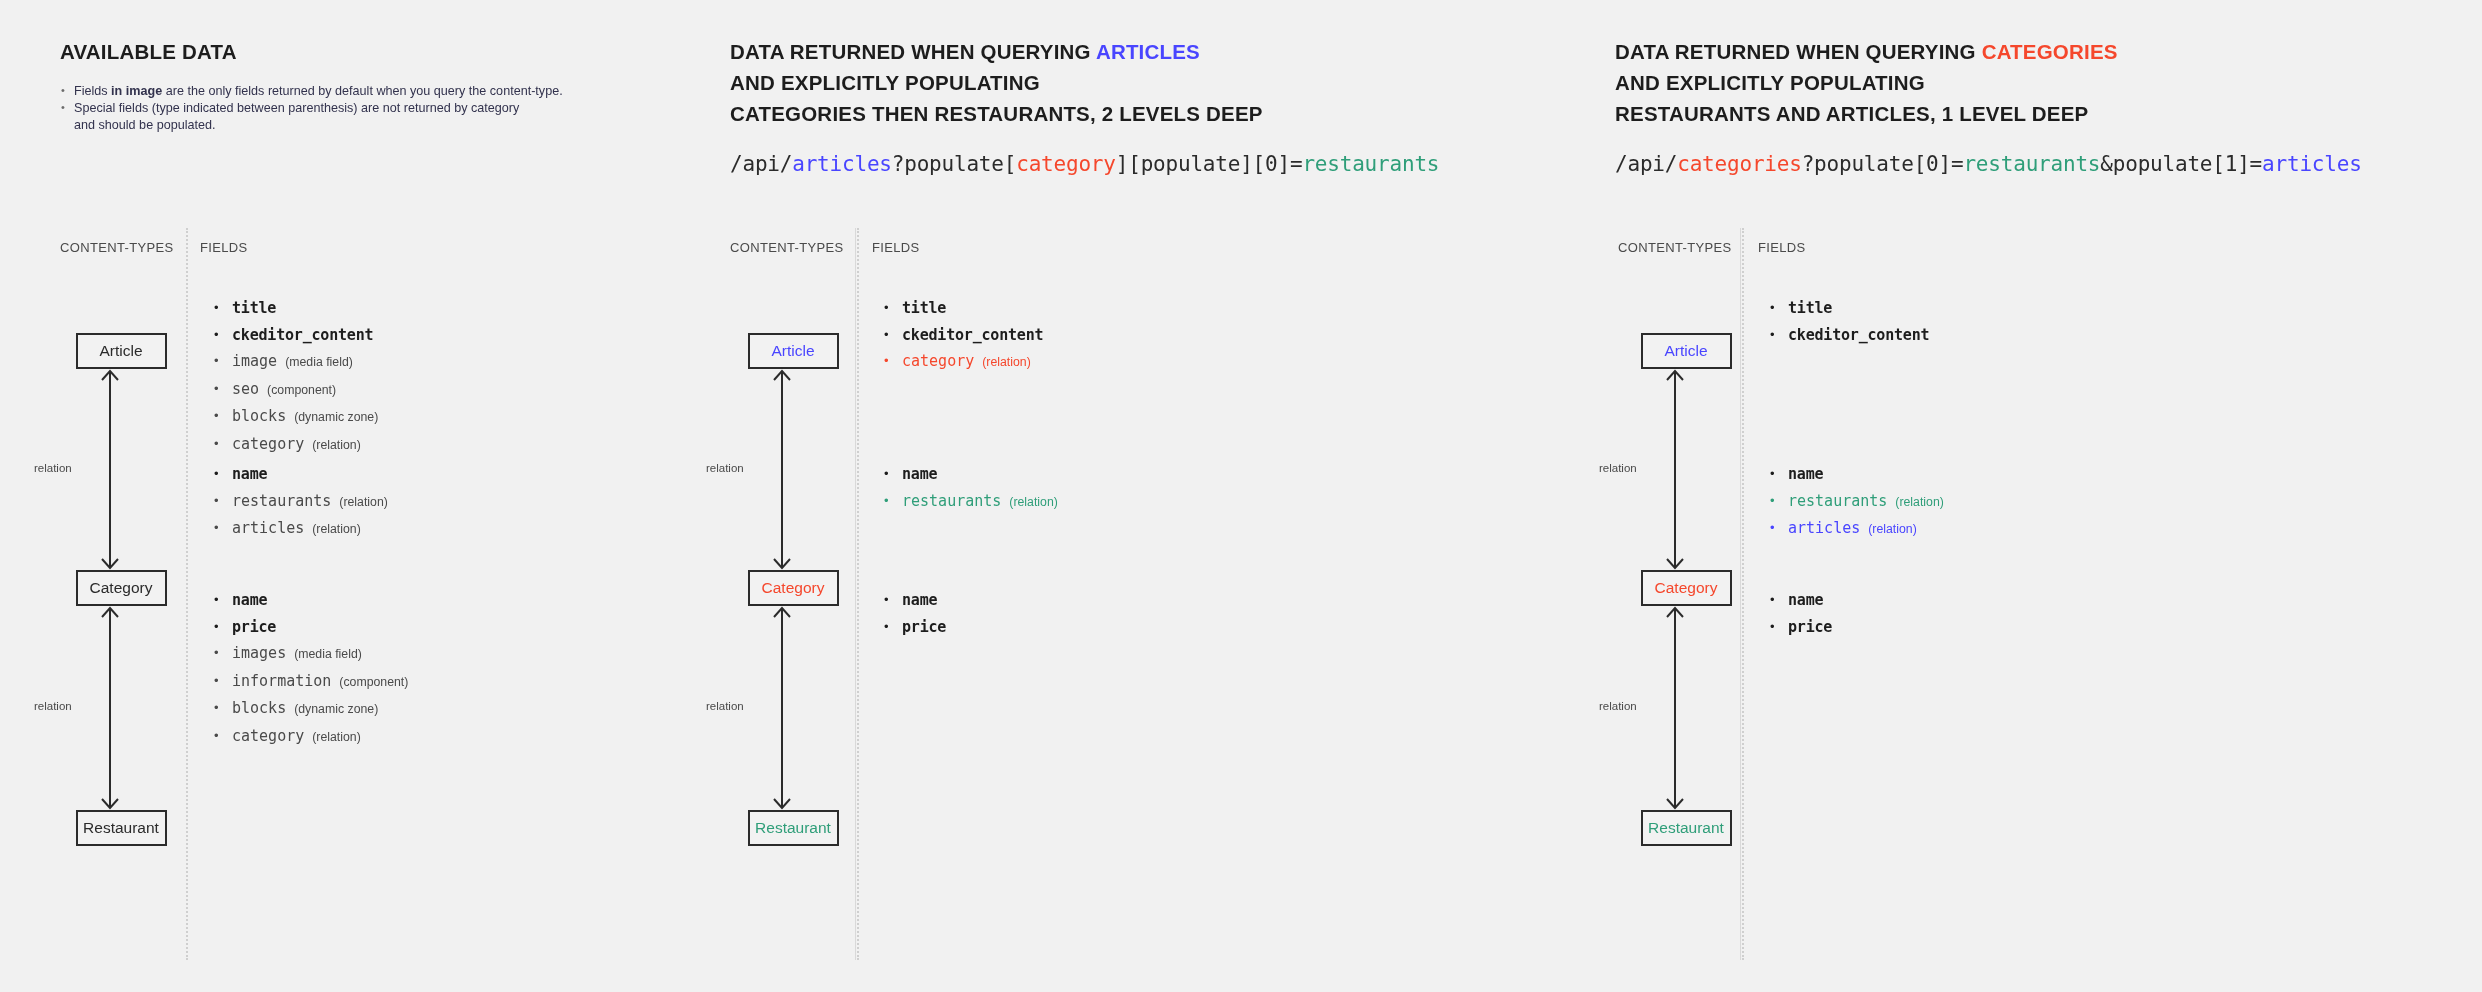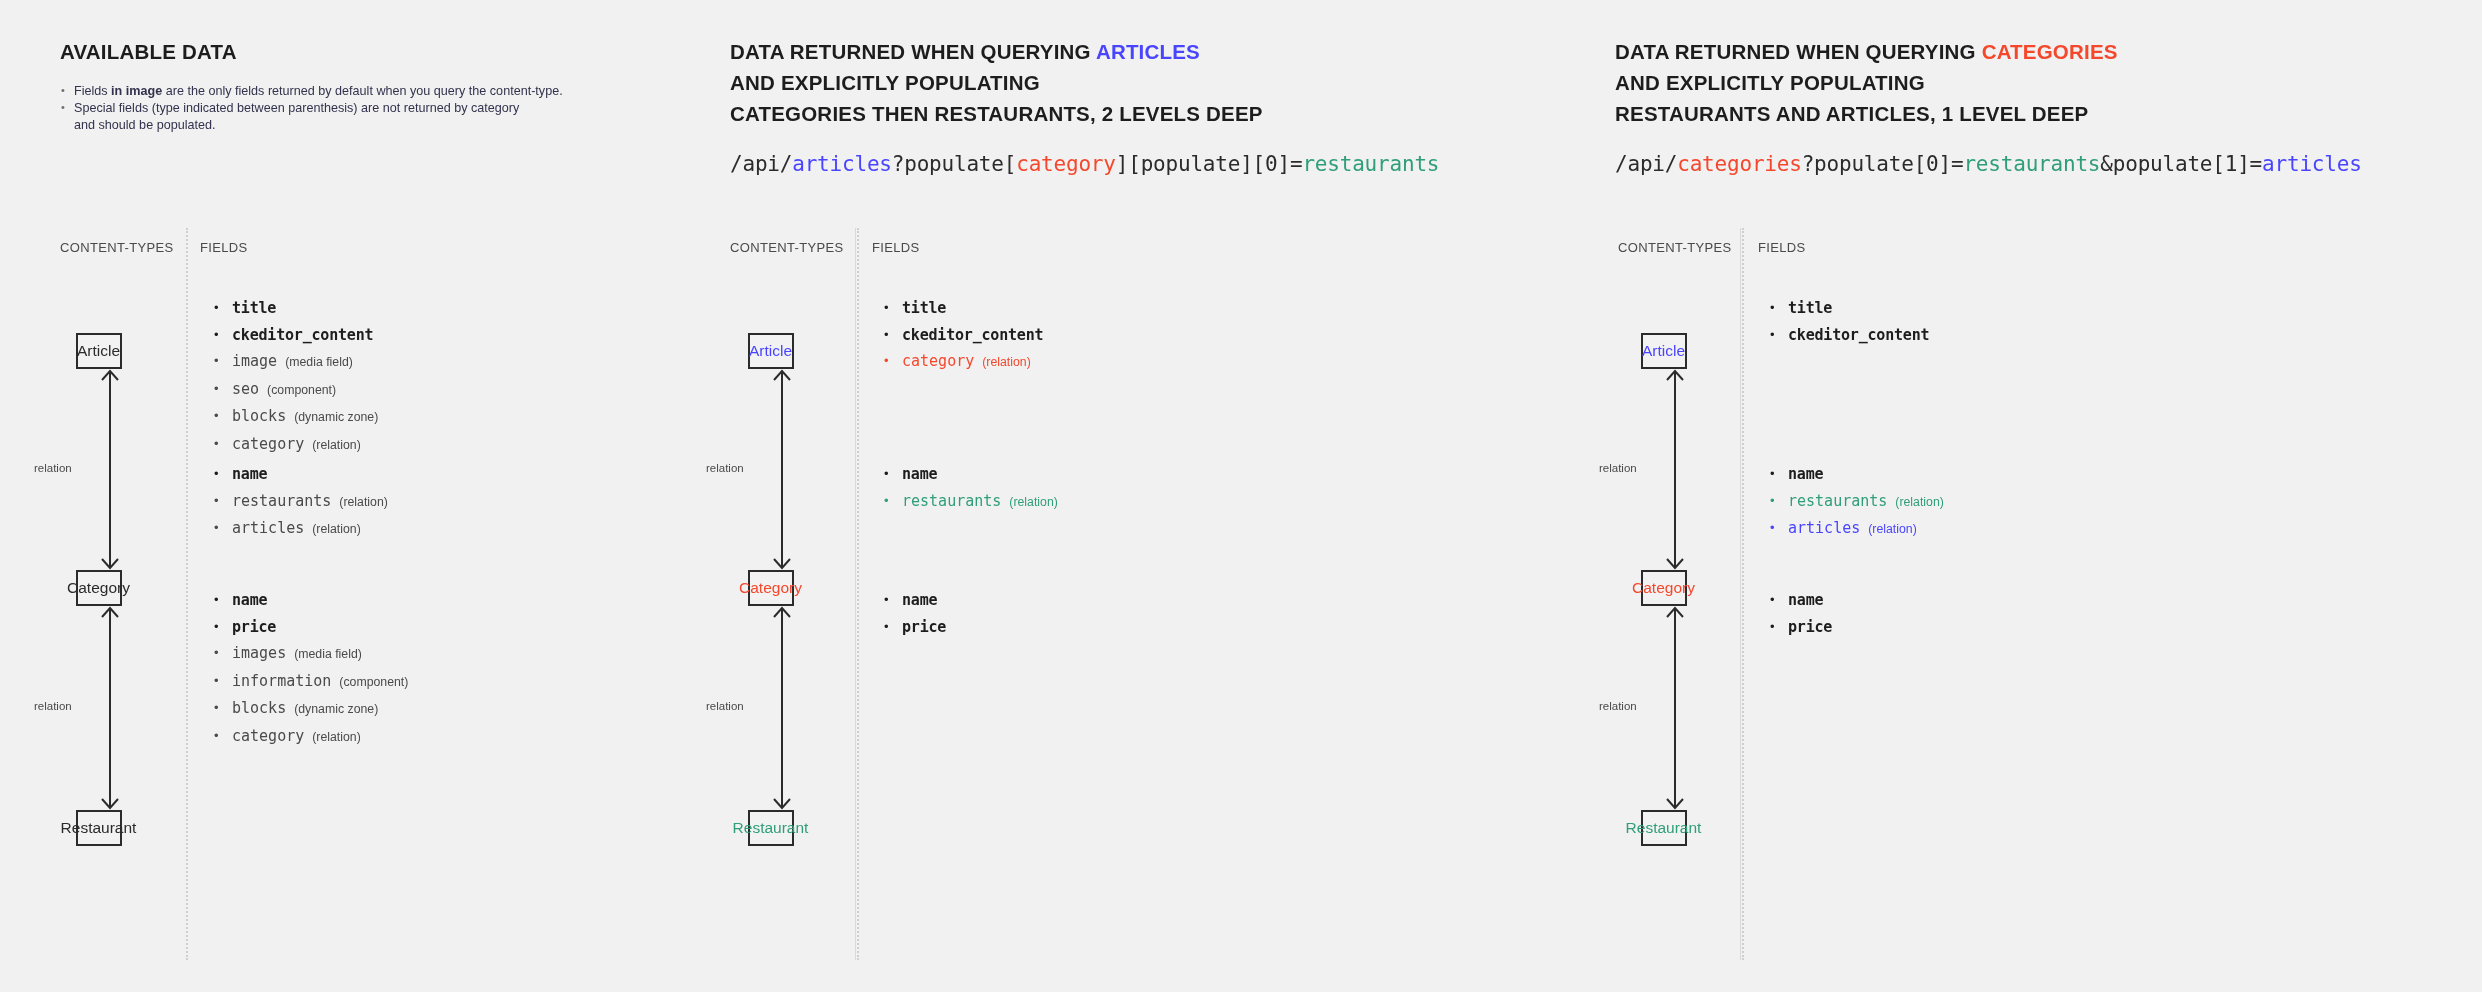--- a/index.html
+++ b/index.html
@@ -66,21 +66,21 @@
 
   
   .dotted-sep {
     position: absolute; width: 0; top: 228px; height: 732px;
     border-left: 2px dotted #cfcfcf;
   }
 
   
   .ct-box {
     position: absolute;
-    width: 46px; height: 36px;
+    width: 91px; height: 36px;
     border: 2.2px solid #2b2b2b;
     background: #f2f2f2;
     display: flex; align-items: center; justify-content: center;
     font-size: 15.5px; line-height: 1;
     white-space: nowrap;
   }
   .ct-neutral { color: #2b2b2b; }
   .ct-blue    { color: #4945ff; }
   .ct-red     { color: #f5472c; }
   .ct-green   { color: #2f9e79; }

